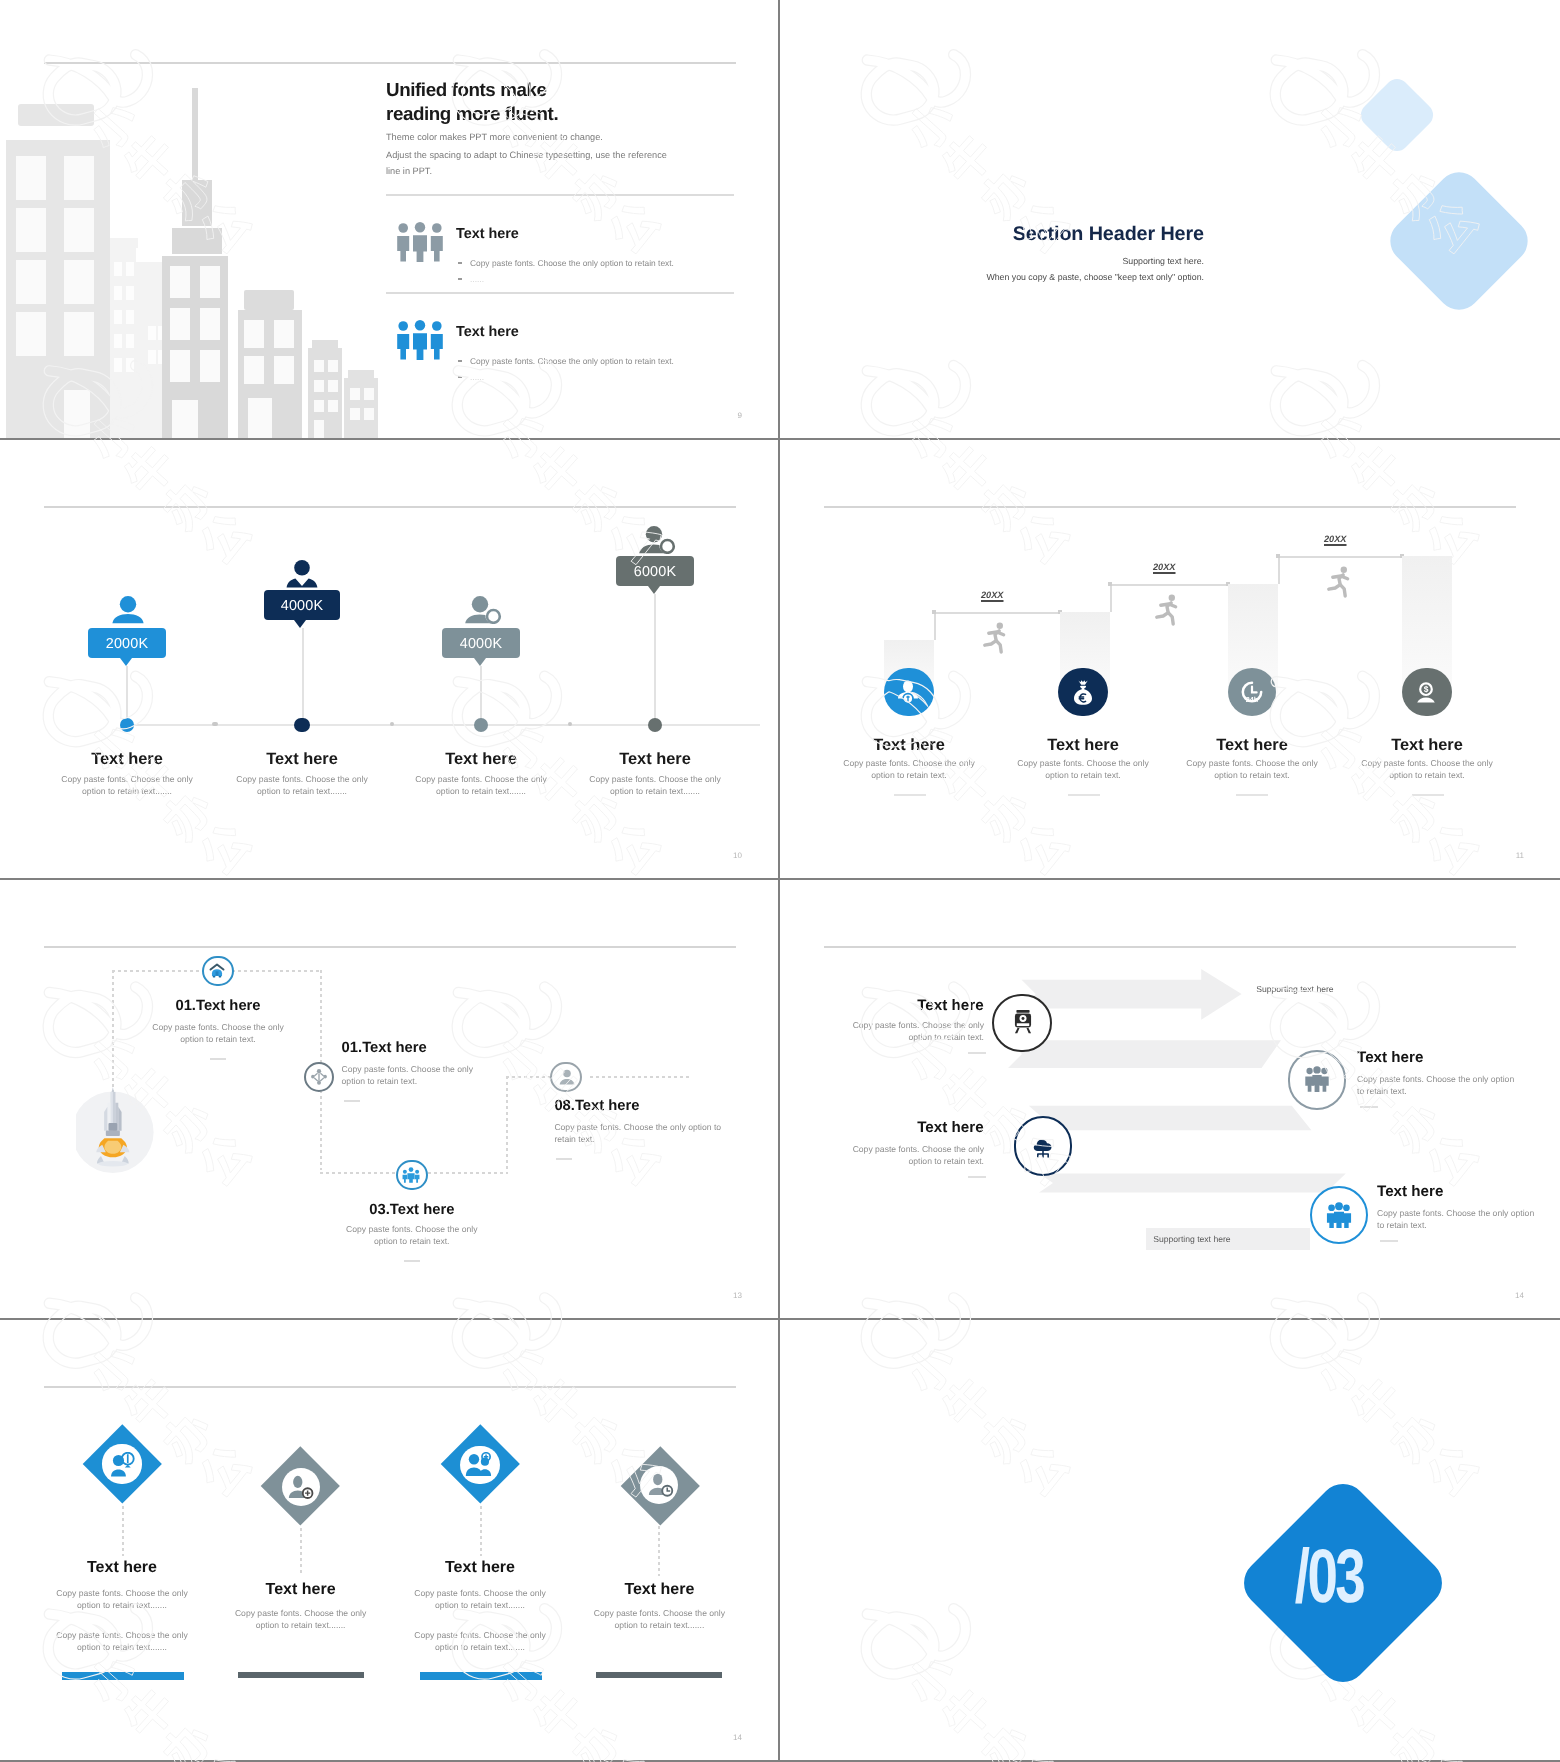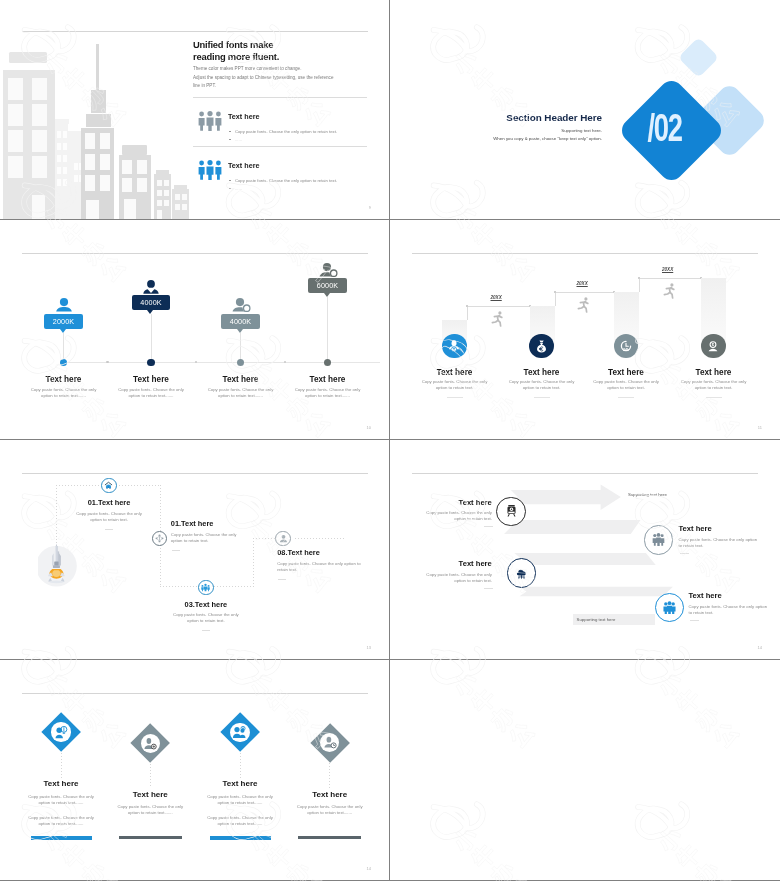--- a/index.html
+++ b/index.html
@@ -850,17 +850,17 @@
     </g>
     <g transform="translate(829.8,1132.1) rotate(-48) scale(0.30)">
       <use href="#wmu"></use>
     </g>
     <g transform="translate(1034.3,1132.1) rotate(-48) scale(0.30)">
       <use href="#wmu"></use>
     </g>
   </svg>
 
 <div class="abovewm">
-  <div class="sec2">
+  <div class="sec8">
     <div class="dia"></div>
-    <div class="dia-num">/02</div>
+    <div class="dia-num">/03</div>
   </div>
 </div>
 
 </body></html>

